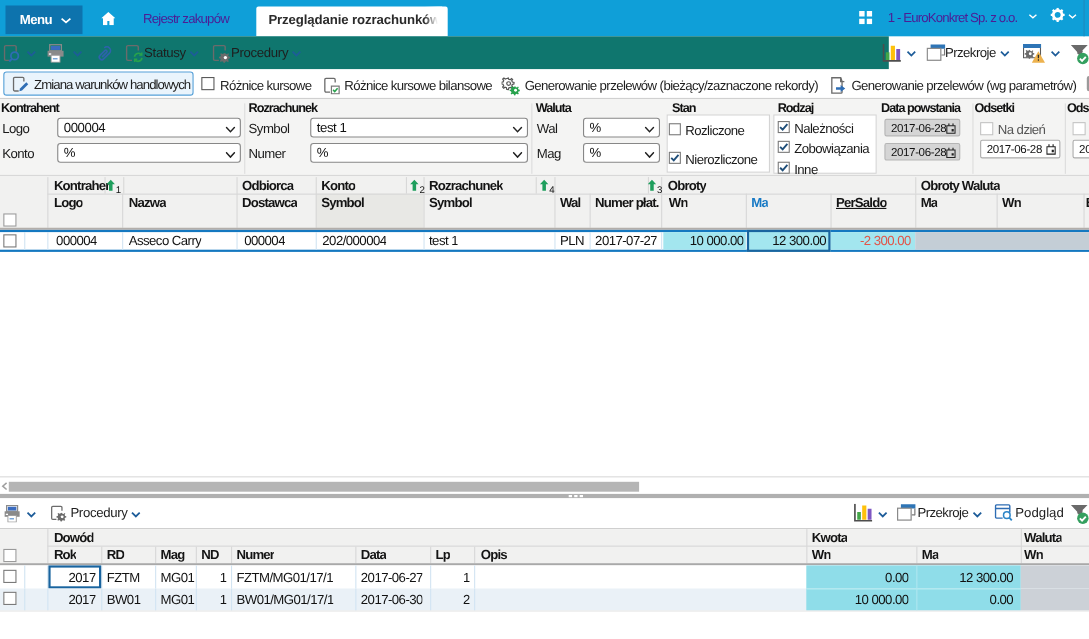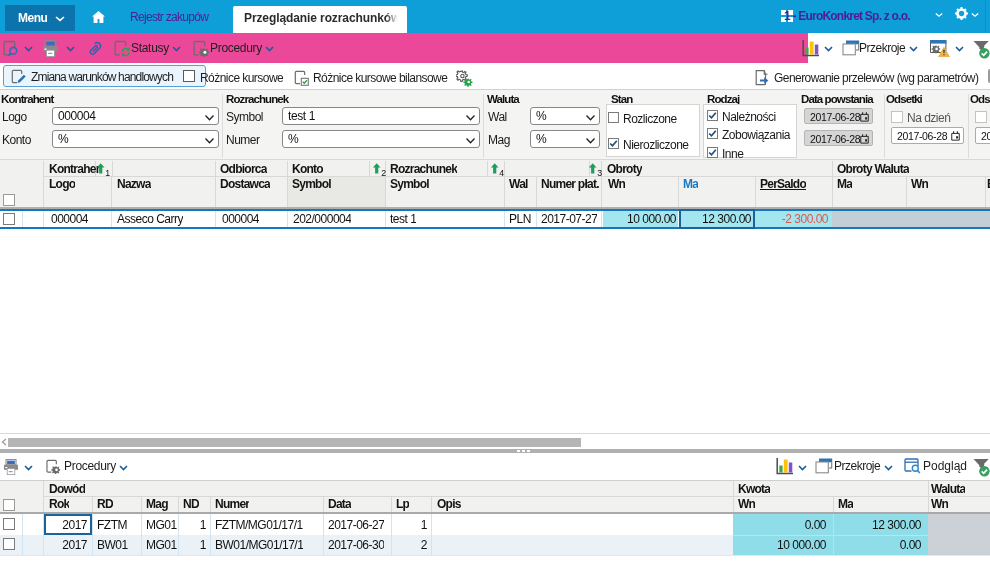--- a/index.html
+++ b/index.html
@@ -8,26 +8,26 @@
 #page { position:relative; width:990px; height:581px; background:#fff; overflow:hidden; }
 .abs { position:absolute; }
 
 #topbar { position:absolute; left:0; top:0; width:990px; height:33px; background:#0f9fd8; }
 #menubtn { position:absolute; left:5px; top:5px; width:70px; height:26px; background:#0d73ad; color:#fff; font-size:12px; font-weight:bold; letter-spacing:-0.5px; }
 .tabtxt { position:absolute; top:10px; color:#4c1d95; font-size:12px; letter-spacing:-0.7px; white-space:nowrap; }
 #activetab { position:absolute; left:233px; top:6px; width:174px; height:27px; background:#fff; border-radius:2px 2px 0 0; }
 #activetab .t { position:absolute; left:11px; top:5px; font-size:12px; font-weight:bold; letter-spacing:-0.1px; color:#2b2b2b; white-space:nowrap; width:158px; overflow:hidden; }
 #activetab .fade { position:absolute; right:5px; top:0; width:16px; height:27px; background:linear-gradient(to right, rgba(255,255,255,0), #fff 75%); }
 
-#toolbar1 { position:absolute; left:0; top:33px; width:808px; height:30px; background:#ec4899; }
+#toolbar1 { position:absolute; left:0; top:33px; width:808px; height:30px; background:#0f766e; }
 #toolbar2 { position:absolute; left:0; top:453px; width:990px; height:27px; background:#fff; }
 #btnrow { position:absolute; left:0; top:63px; width:990px; height:27px; background:#fff; border-bottom:1px solid #d0d0d0; }
 .tbtext { position:absolute; top:8px; font-size:12px; letter-spacing:-0.3px; color:#1e1e1e; white-space:nowrap; }
 
-#zmiana { position:absolute; left:3px; top:2px; width:203px; height:22px; border:1px solid #56a0d8; border-radius:3px; background:#eaf4fc; }
+#zmiana { position:absolute; left:3px; top:2px; width:173px; height:22px; border:1px solid #56a0d8; border-radius:3px; background:#eaf4fc; }
 .btnlabel { font-size:12px; letter-spacing:-0.55px; color:#1e1e1e; white-space:nowrap; position:absolute; top:8px; }
 .cb { position:absolute; width:12px; height:12px; background:#fff; border:1px solid #7a7a7a; }
 
 #filters { position:absolute; left:0; top:90px; width:990px; height:70px; background:#f4f4f3; border-bottom:1px solid #d8d8d8; }
 .grouplabel { position:absolute; top:3px; font-weight:bold; letter-spacing:-0.9px; color:#111; font-size:11.5px; white-space:nowrap; }
 .flabel { position:absolute; font-size:12px; letter-spacing:-0.5px; color:#1a1a1a; white-space:nowrap; }
 .sel { position:absolute; height:18px; background:#fff; border:1px solid #878787; border-radius:3px; font-size:12px; color:#111; }
 .sel span { position:absolute; left:5px; top:1px; letter-spacing:-0.4px; }
 .sel svg { position:absolute; right:4px; top:7px; }
 .vsep { position:absolute; top:4px; width:1px; height:64px; background:#dcdcdc; }
@@ -59,21 +59,21 @@
         <path d="M7.5 0L0 6.4h1.8V14h4.6v-4.6h2.2V14h4.6V6.4H15z" fill="#fff"></path>
       </svg>
     <div class="tabtxt" style="left:130px;">Rejestr zakupów</div>
     <div id="activetab">
         <div class="t">Przeglądanie rozrachunków</div>
         <div class="fade"></div>
       </div>
     <svg style="position:absolute;left:781px;top:10px" width="12" height="12" viewBox="0 0 12 12">
         <path fill="#fff" d="M0 0h5v5H0zM7 0h5v5H7zM0 7h5v5H0zM7 7h5v5H7z"></path>
       </svg>
-    <div class="tabtxt" style="left:784px;top:9px;font-weight:bold;letter-spacing:-0.78px;">1 - EuroKonkret Sp. z o.o.</div>
+    <div class="tabtxt" style="left:807px;top:9px;font-weight:normal;letter-spacing:-0.78px;">1 - EuroKonkret Sp. z o.o.</div>
     <svg style="position:absolute;left:935px;top:12px" width="8" height="6" viewBox="0 0 10 6">
         <path d="M1 1l4 3.4L9 1" fill="none" stroke="#fff" stroke-width="1.6"></path>
       </svg>
     <svg style="position:absolute;left:955px;top:7px" width="13" height="13" viewBox="0 0 13 13">
         <circle cx="6.5" cy="6.5" r="4" fill="none" stroke="#fff" stroke-width="2.6"></circle>
         <g stroke="#fff" stroke-width="2">
           <path d="M6.5 0v2.5M6.5 10.5V13M0 6.5h2.5M10.5 6.5H13M2 2l1.8 1.8M9.2 9.2L11 11M11 2L9.2 3.8M3.8 9.2L2 11"></path>
         </g>
       </svg>
     <svg style="position:absolute;left:970.5px;top:12px" width="8" height="6" viewBox="0 0 10 6">
@@ -189,20 +189,21 @@
       </svg>
     <span class="btnlabel" style="left:313px;">Różnice kursowe bilansowe</span>
     <svg style="position:absolute;left:456px;top:7px" width="18" height="17" viewBox="0 0 18 17">
         <path fill="none" stroke="#555" stroke-width="1.1" d="M6.2 1l.4 1.2 1.5.2.8-1 1.1.8-.8 1.1.6 1.3 1.5.3-.1 1.5-1.5.3-.4 1.4.9 1.1-1 1-1.3-.8-1.4.5-.3 1.5-1.5-.1-.3-1.5-1.3-.5-1.2.9-1-1.1 1-1.1-.6-1.4-1.4-.3.1-1.5 1.4-.3.5-1.3-.9-1.2 1.1-1 1.2.9 1.4-.5z"></path>
         <circle cx="6.4" cy="6" r="1.7" fill="none" stroke="#555" stroke-width="1.1"></circle>
         <g fill="#27a24c">
           <path d="M12.5 8.3l.4 1.1 1.2.2.7-.9.9.7-.8.9.5 1.1 1.2.3-.1 1.2-1.2.2-.3 1.1.7 1-.9.8-1-.7-1.1.4-.2 1.2-1.2-.1-.2-1.2-1.1-.4-1 .7-.8-.9.8-.9-.5-1.1-1.2-.2.1-1.2 1.2-.2.4-1.1-.7-1 .9-.8 1 .8 1.1-.4z"></path>
           <circle cx="12.7" cy="12" r="1.3" fill="#fff"></circle>
         </g>
       </svg>
+    <span class="btnlabel" style="left:477px;">Generowanie przelewów (bieżący/zaznaczone rekordy)</span>
     <svg style="position:absolute;left:755px;top:7px" width="15" height="16" viewBox="0 0 15 16">
         <path d="M9.3.7H1.2v14h8.4a.9.9 0 00.9-.9V4z" fill="none" stroke="#6b6b6b" stroke-width="1.2"></path>
         <path d="M9.2.7v3.5h3.4" fill="none" stroke="#6b6b6b" stroke-width="1.1"></path>
         <path fill="#2e6db4" d="M5 9.4h4.2V7.3l4.2 3.2-4.2 3.2v-2.1H5z"></path>
       </svg>
     <span class="btnlabel" style="left:774px;">Generowanie przelewów (wg parametrów)</span>
     <div style="position:absolute;left:988px;top:6px;width:2px;height:14px;background:#9a9a9a;border-radius:2px 0 0 2px;"></div>
   </div>
 
   <div id="filters">

